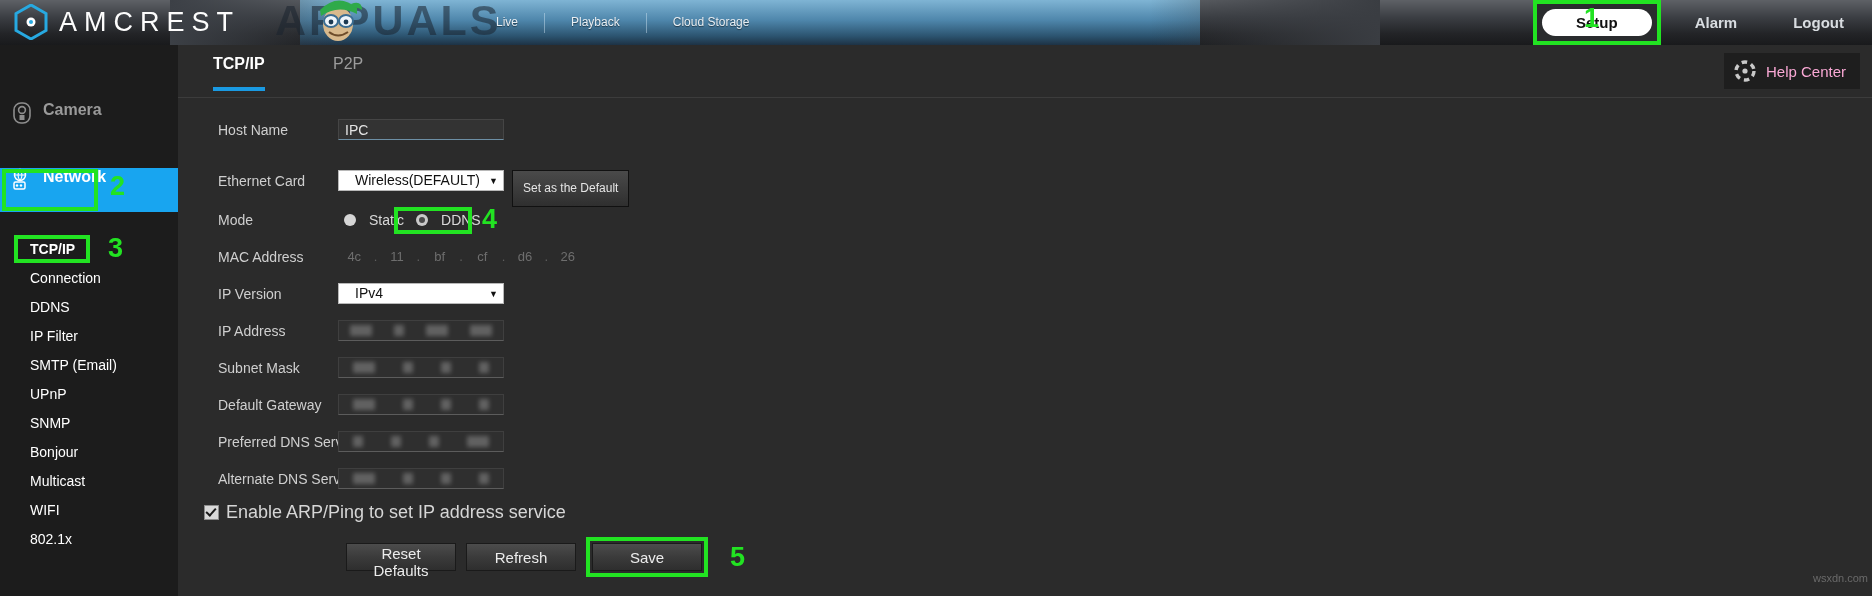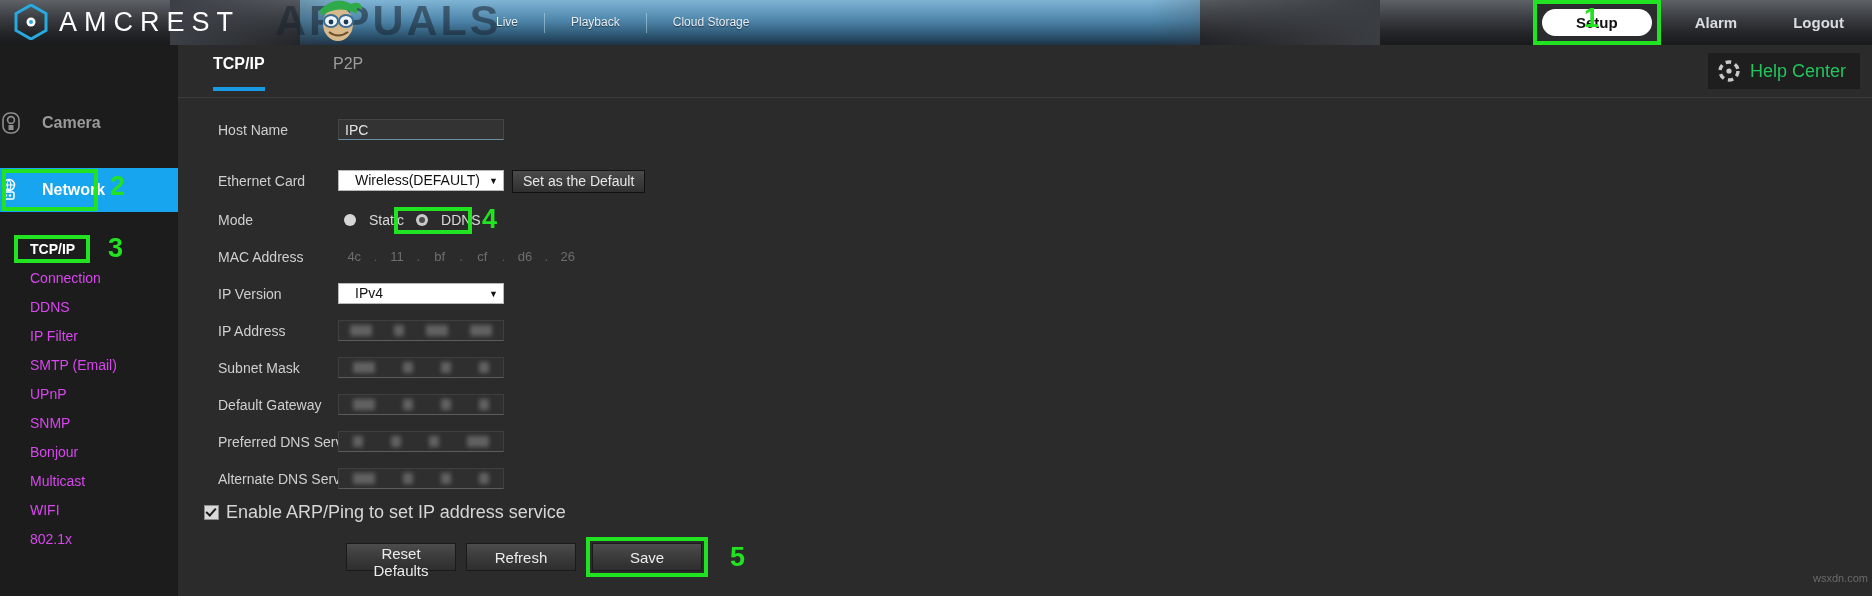--- a/index.html
+++ b/index.html
@@ -142,24 +142,24 @@
   }
 
   
   .sidebar {
     position: absolute;
     left: 0; top: 45px;
     width: 178px; height: 551px;
     background: #1c1c1c;
   }
   .side-cat {
-    display: flex; align-items: center;
+    display: flex; align-items: flex-start;
     height: 44px;
-    padding-left: 0;
-    gap: 20px;
+    padding-left: 11px;
+    gap: 10px;
     cursor: pointer;
   }
   .side-cat .cat-label {
     font-size: 16px;
     font-weight: bold;
     color: #9a9a9a;
   }
   .side-cat.active {
     background: #18a5f0;
   }
@@ -197,21 +197,21 @@
   .side-items {
     position: absolute;
     left: 0; top: 190px;
     width: 178px;
   }
   .side-item {
     height: 29px;
     line-height: 29px;
     padding-left: 30px;
     font-size: 14px;
-    color: #d946ef;
+    color: #ffffff;
     cursor: pointer;
   }
   .side-item.sel {
     color: #ffffff;
     font-weight: bold;
   }
 
   
   .content {
     position: absolute;
@@ -244,22 +244,22 @@
   .help-center {
     position: absolute;
     right: 12px; top: 8px;
     height: 36px;
     display: flex; align-items: center; gap: 10px;
     background: #1e1e1e;
     padding: 0 14px 0 10px;
     cursor: pointer;
   }
   .help-center .hc-label {
-    font-size: 18px;
-    color: #22c55e;
+    font-size: 15px;
+    color: #f9a8d4;
   }
 
   
   .form {
     position: absolute;
     left: 0; top: 52px;
     width: 1694px;
   }
   .row {
     position: relative;
@@ -309,22 +309,22 @@
     position: absolute;
     right: 5px; top: 50%;
     transform: translateY(-50%);
     font-size: 9px;
     color: #111;
   }
   .gbtn {
     background: linear-gradient(to bottom, #4a4a4a, #2f2f2f);
     border: 1px solid #111;
     color: #e6e6e6;
-    font-size: 14px;
-    padding: 3px 10px;
+    font-size: 12px;
+    padding: 10px 10px;
     cursor: pointer;
     font-family: "Liberation Sans", sans-serif;
     line-height: 15px;
   }
   .setdefault-btn {
     position: absolute;
     left: 174px; top: 0;
     white-space: nowrap;
   }
 

